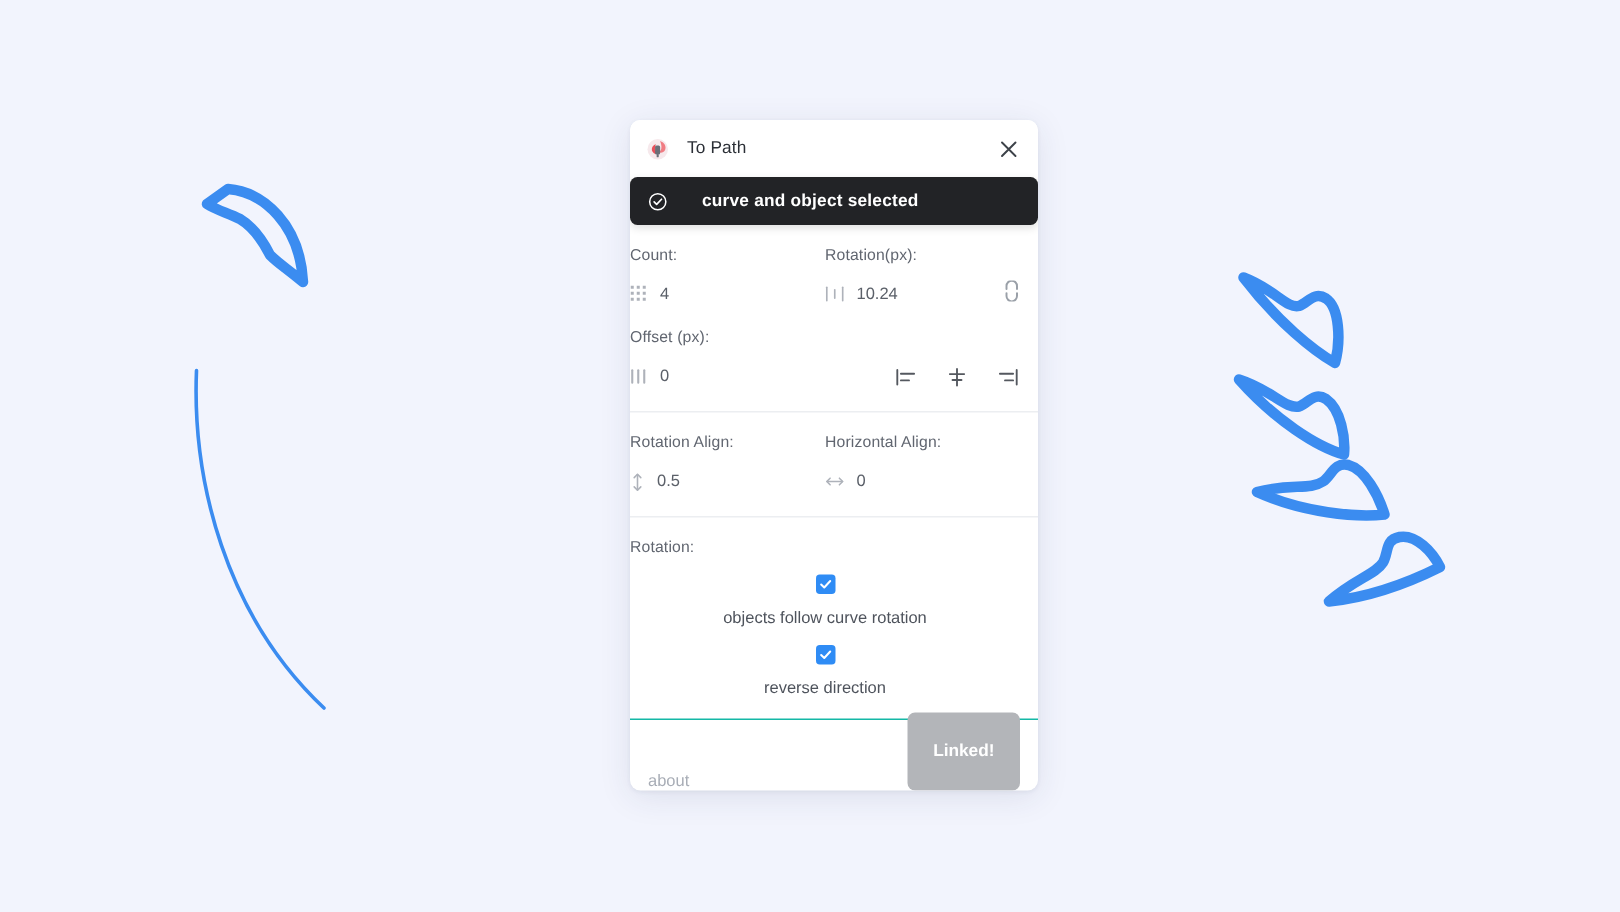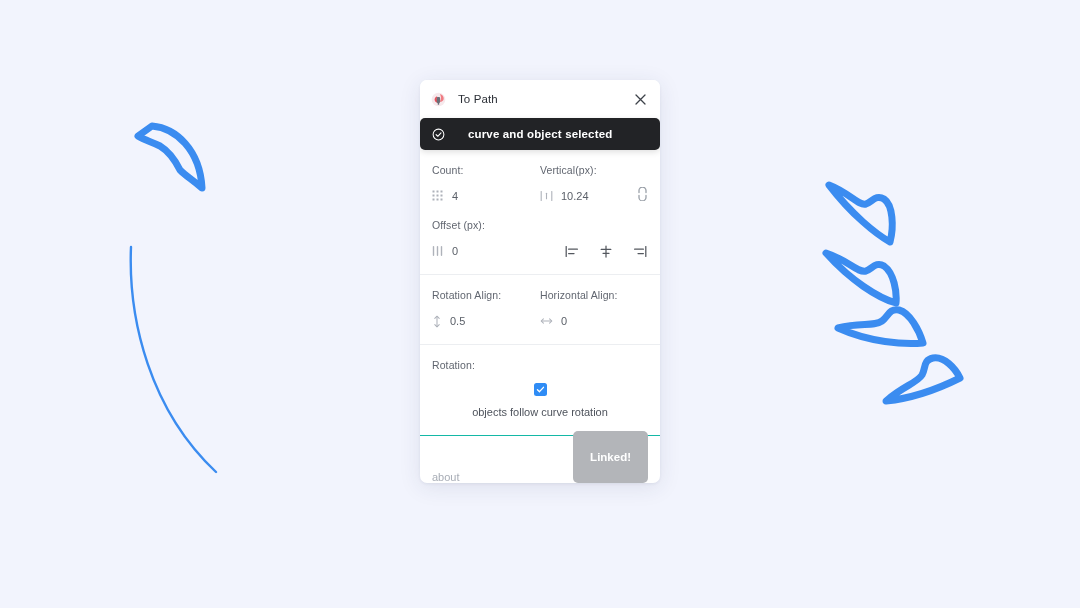--- a/index.html
+++ b/index.html
@@ -22,21 +22,21 @@
     left: 0; top: 0;
     width: 1080px; height: 608px;
     pointer-events: none;
   }
 
   
   #panel {
     position: absolute;
     left: 420px;
     top: 80px;
-    width: 240px;
+    width: 272px;
     background: #ffffff;
     border-radius: 7px;
     box-shadow: 0 4px 22px rgba(40,50,90,0.10), 0 1px 3px rgba(40,50,90,0.07);
     overflow: hidden;
     display: flex;
     flex-direction: column;
   }
 
   
   .titlebar {
@@ -89,21 +89,21 @@
     margin: 0 0 0 0;
   }
   .toast-text {
     font-size: 11.5px;
     font-weight: bold;
     letter-spacing: 0.15px;
   }
 
   
   .section {
-    padding: 14px 12px 14px 12px;
+    padding: 14px 12px 14px 0;
     border-bottom: 1px solid #eceef1;
   }
   .section.no-border { border-bottom: none; }
 
   .row2 {
     display: flex;
   }
   .col { width: 50%; }
 
   .field-label {
@@ -272,21 +272,21 @@
       <span class="toast-text">curve and object selected</span>
     </div>
   </div>
 
   <div class="section">
     <div class="row2">
       <div class="col">
         <div class="field-label">Count:</div>
       </div>
       <div class="col">
-        <div class="field-label">Vertical(px):</div>
+        <div class="field-label">Rotation(px):</div>
       </div>
     </div>
 
     <div class="row2">
       <div class="col">
         <div class="field-ctl">
           <span class="icn">
             <svg width="12" height="12" viewBox="0 0 12 12" xmlns="http://www.w3.org/2000/svg">
               <g fill="currentColor">
                 <rect x="0.5" y="0.5" width="2" height="2"></rect>
@@ -424,20 +424,28 @@
 
     <div class="check-row">
       <span class="checkbox">
         <svg width="9" height="9" viewBox="0 0 10 10" xmlns="http://www.w3.org/2000/svg">
           <path d="M1.6 5.2 L3.9 7.4 L8.3 2.6" fill="none" stroke="#ffffff" stroke-width="1.5" stroke-linecap="round" stroke-linejoin="round"></path>
         </svg>
       </span>
       <span class="check-label">objects follow curve rotation</span>
     </div>
 
+    <div class="check-row">
+      <span class="checkbox">
+        <svg width="9" height="9" viewBox="0 0 10 10" xmlns="http://www.w3.org/2000/svg">
+          <path d="M1.6 5.2 L3.9 7.4 L8.3 2.6" fill="none" stroke="#ffffff" stroke-width="1.5" stroke-linecap="round" stroke-linejoin="round"></path>
+        </svg>
+      </span>
+      <span class="check-label">reverse direction</span>
+    </div>
   </div>
 
   <div class="footer">
     <span class="about-link">about</span>
     <button class="primary-btn">Linked!</button>
   </div>
 
 </div>
 
 </body></html>

